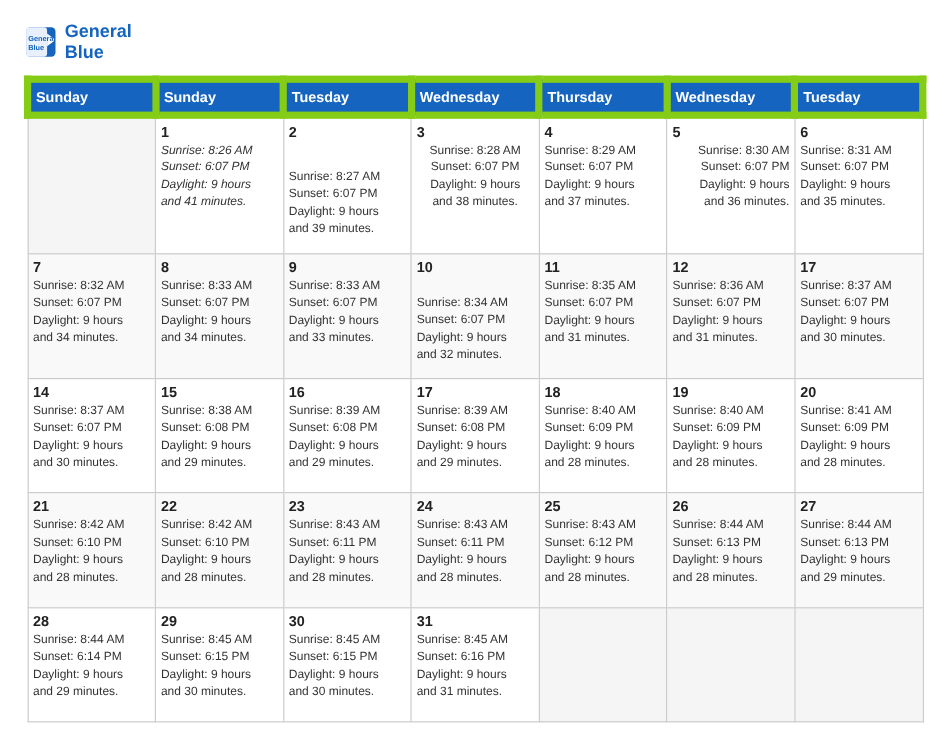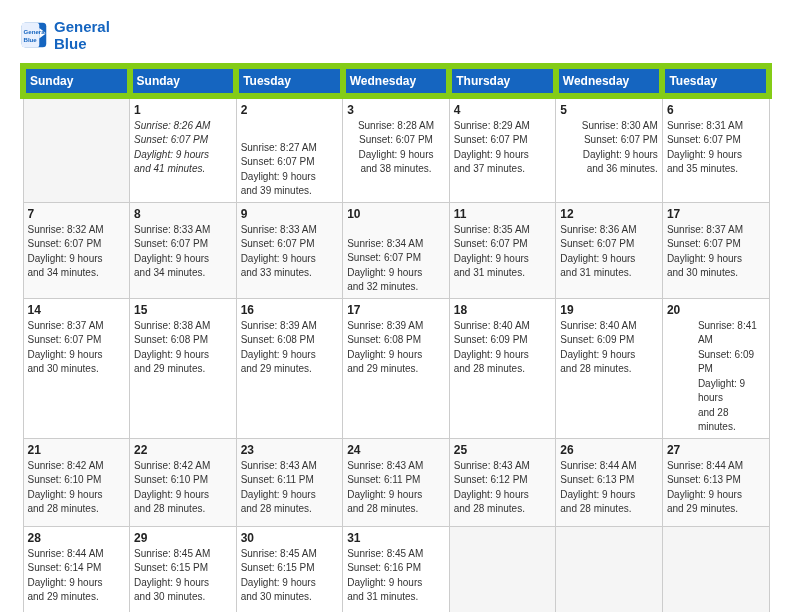--- a/index.html
+++ b/index.html
@@ -260,21 +260,21 @@
           </td>
           <td>
             <span class="day-num">19</span>
             <div class="day-info" style="white-space: pre-line;">Sunrise: 8:40 AM
 Sunset: 6:09 PM
 Daylight: 9 hours
 and 28 minutes.</div>
           </td>
           <td>
             <span class="day-num">20</span>
-            <div class="day-info" style="white-space: pre-line; margin-left: 31px;">Sunrise: 8:41 AM
+            <div class="day-info" style="white-space: pre-line;">Sunrise: 8:41 AM
 Sunset: 6:09 PM
 Daylight: 9 hours
 and 28 minutes.</div>
           </td>
         </tr>
         <tr class="row-alt">
           <td>
             <span class="day-num">21</span>
             <div class="day-info" style="white-space: pre-line;">Sunrise: 8:42 AM
 Sunset: 6:10 PM

